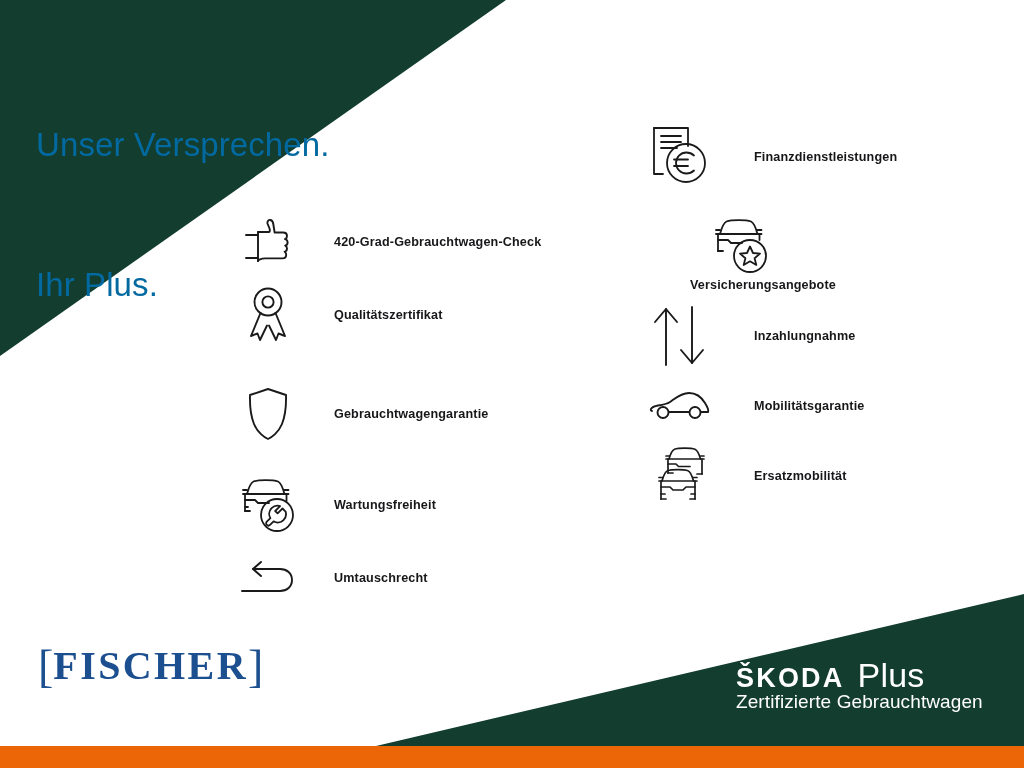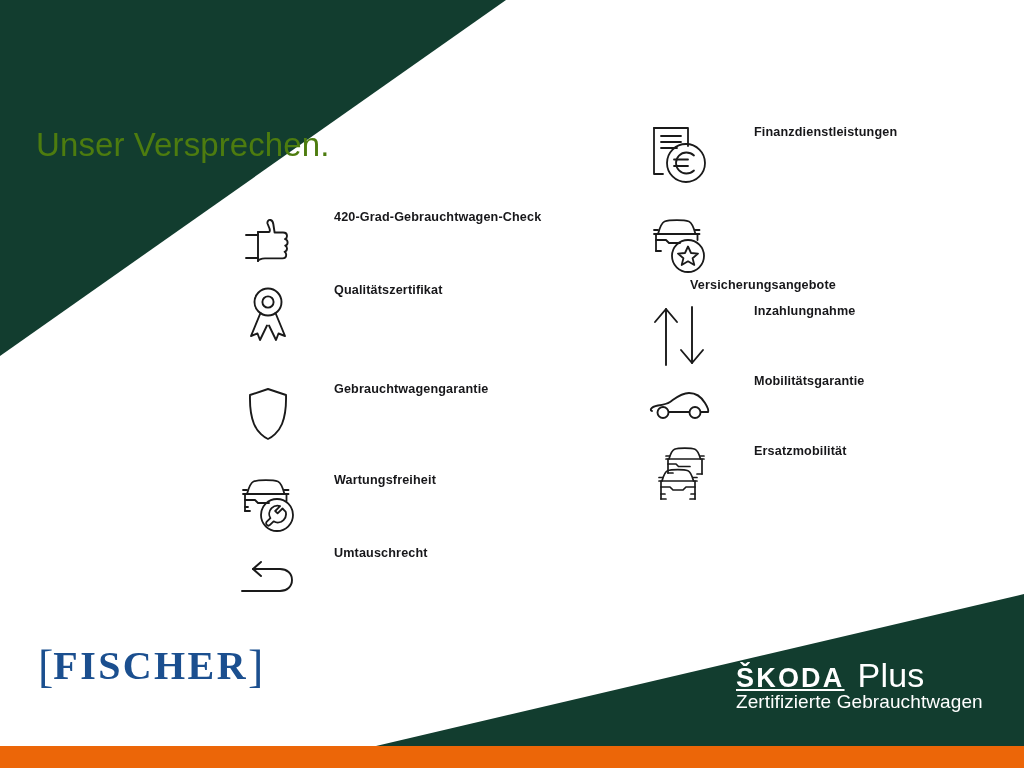--- a/index.html
+++ b/index.html
@@ -23,40 +23,40 @@
     width: 1024px;
     height: 768px;
     pointer-events: none;
   }
 
   
   #headline {
     position: absolute;
     left: 36px;
     top: 28px;
-    color: #4d7c0f;
+    color: #0369a1;
     font-size: 33px;
     font-weight: 400;
     line-height: 1.42;
     letter-spacing: 0.1px;
     white-space: pre;
   }
   #headline .hl-line { display: block; }
 
   
   .benefit-col {
     position: absolute;
   }
   #col-left  { left: 236px; top: 196px; width: 430px; }
   #col-right { left: 648px; top: 112px; width: 376px; }
 
   .benefit-row {
     position: absolute;
     display: flex;
-    align-items: flex-start;
+    align-items: center;
     height: 64px;
   }
   .benefit-icon {
     width: 64px;
     height: 64px;
     flex: 0 0 64px;
     display: flex;
     align-items: center;
     justify-content: center;
     color: #1a1a1a;
@@ -99,21 +99,20 @@
     top: 658px;
     color: #ffffff;
     text-align: left;
     line-height: 1;
     white-space: nowrap;
   }
   #skoda-wordmark {
     font-size: 27px;
     font-weight: 700;
     letter-spacing: 2.2px;
-    text-decoration: underline;
   }
   #skoda-plus {
     font-size: 34px;
     font-weight: 400;
     letter-spacing: 0.2px;
     margin-left: 13px;
   }
   #skoda-sub {
     font-size: 19px;
     font-weight: 400;
@@ -126,20 +125,21 @@
 <div id="stage">
 
   <svg id="bg-shapes" viewBox="0 0 1024 768" width="1024" height="768">
     <polygon points="0,0 506,0 0,356" fill="#123d2f"></polygon>
     <polygon points="1024,594 1024,746 376,746" fill="#123d2f"></polygon>
     <rect x="0" y="746" width="1024" height="22" fill="#ec6608"></rect>
   </svg>
 
   <div id="headline">
     <span class="hl-line">Unser Versprechen.</span>
+    <span class="hl-line">Ihr Plus.</span>
   </div>
 
   <div id="col-left" class="benefit-col">
 
     <div class="benefit-row" style="top:14px;left:0;">
       <span class="benefit-icon">
         <svg width="46" height="48" viewBox="0 0 46 48" fill="none" stroke="currentColor" stroke-width="1.9" stroke-linecap="round" stroke-linejoin="round">
           <path d="M1 17 H13"></path>
           <path d="M1 40 H13"></path>
           <path d="M13 14 V43"></path>

